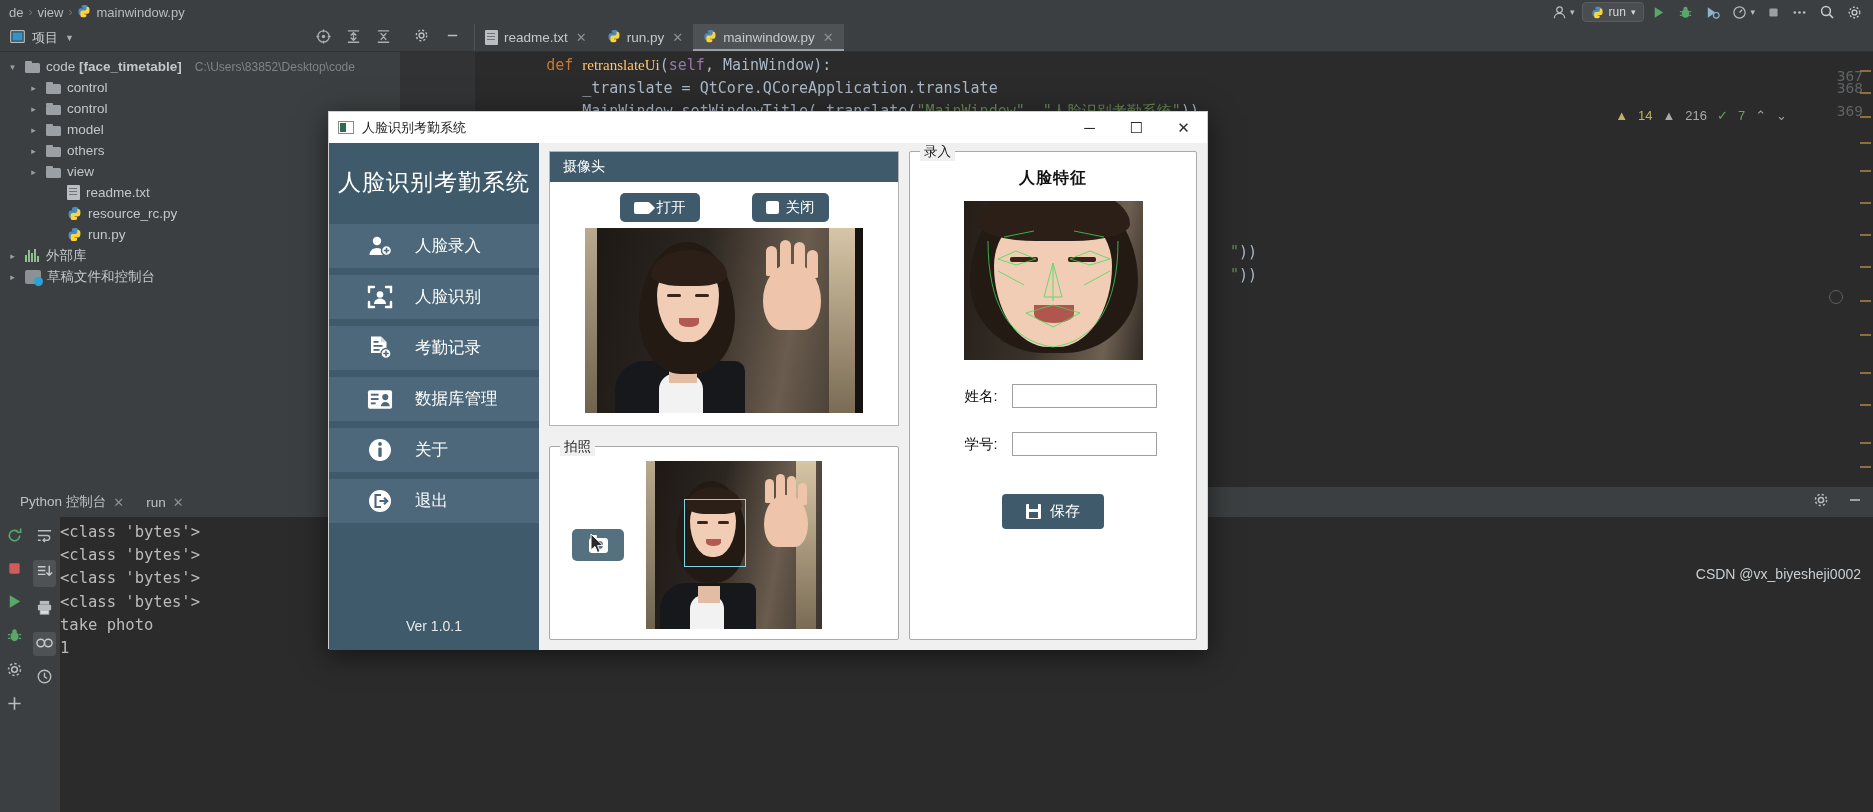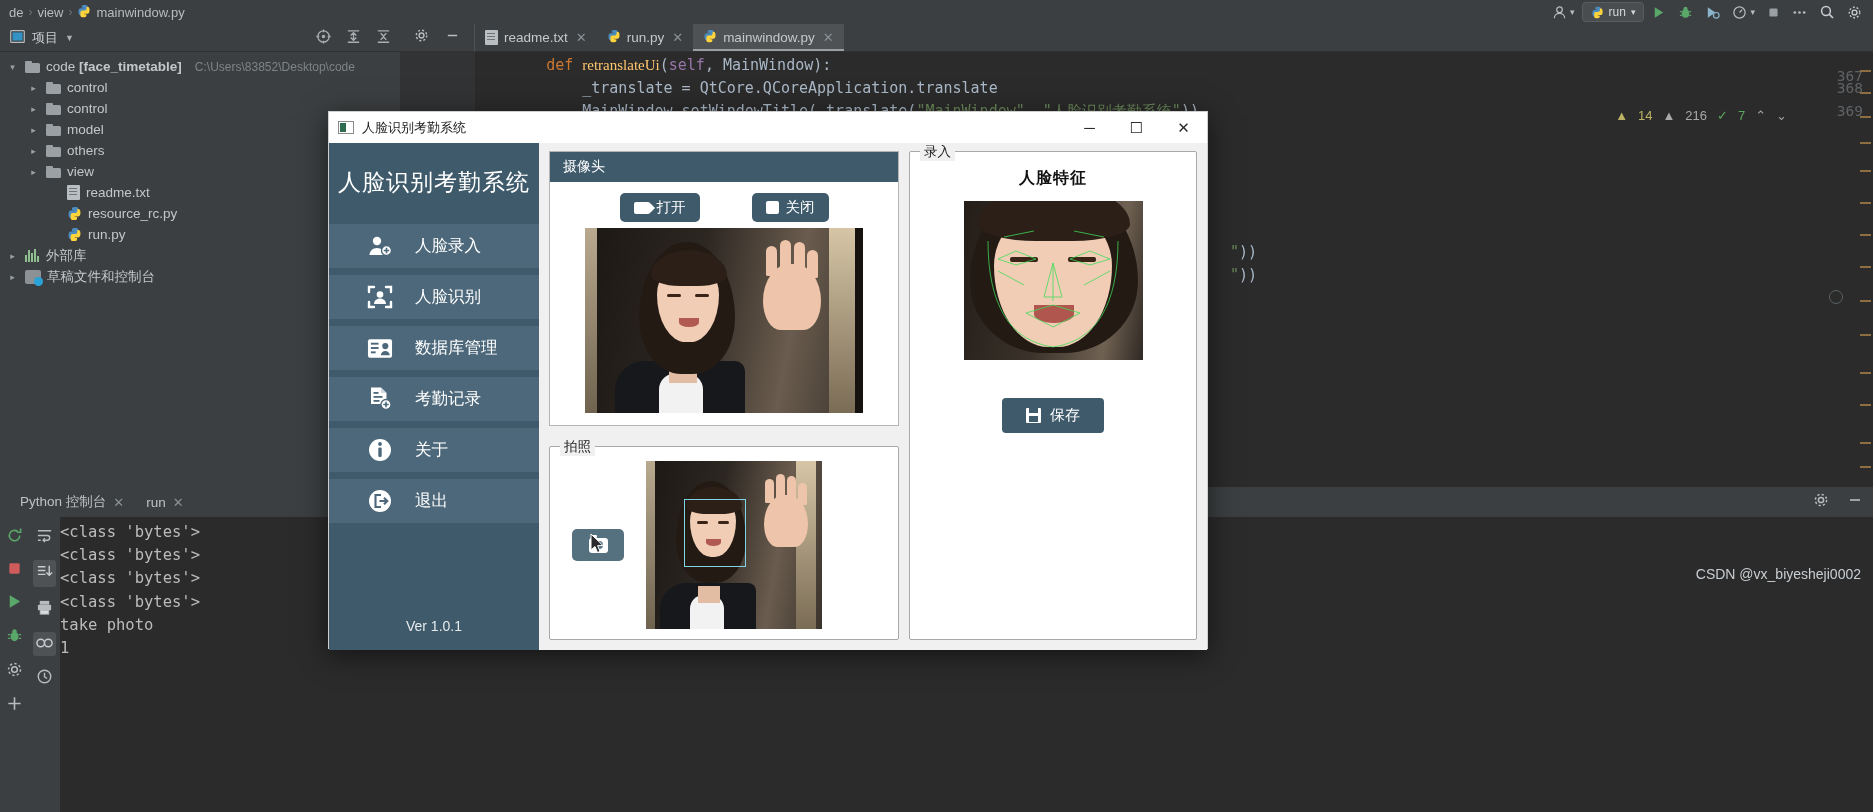--- a/index.html
+++ b/index.html
@@ -638,44 +638,44 @@
                 <svg width="26" height="26" viewBox="0 0 26 26">
                   <path d="M2 8V3h5M24 8V3h-5M2 18v5h5M24 18v5h-5" stroke="#fff" stroke-width="2.4" fill="none" stroke-linecap="round"></path>
                   <circle cx="13" cy="10.5" r="3.3" fill="#fff"></circle>
                   <path d="M7 20c0-3.4 2.7-5.6 6-5.6s6 2.2 6 5.6z" fill="#fff"></path>
                 </svg>
               </span>
               <span>人脸识别</span>
             </div>
             <div class="side-item">
               <span class="sicon">
-                <svg width="27" height="23" viewBox="0 0 27 23">
-                  <rect x="1" y="2" width="25" height="19" rx="2" fill="#fff"></rect>
-                  <rect x="4" y="5.5" width="8" height="2" fill="#4c687a"></rect>
-                  <rect x="4" y="10" width="8" height="2" fill="#4c687a"></rect>
-                  <rect x="4" y="14.5" width="5" height="2" fill="#4c687a"></rect>
-                  <circle cx="19" cy="9" r="3.2" fill="#4c687a"></circle>
-                  <path d="M14.4 18.5c0-2.6 2.1-4.3 4.6-4.3s4.6 1.7 4.6 4.3z" fill="#4c687a"></path>
-                </svg>
-              </span>
-              <span>数据库管理</span>
-            </div>
-            <div class="side-item">
-              <span class="sicon">
                 <svg width="26" height="26" viewBox="0 0 26 26">
                   <path d="M4 1.5h10l5.5 5.5V18H4z" fill="#fff"></path>
                   <path d="M14 1.5V7h5.5" fill="#cfd9df"></path>
                   <rect x="6.5" y="6" width="5" height="1.8" fill="#4c687a"></rect>
                   <rect x="6.5" y="10" width="9" height="1.8" fill="#4c687a"></rect>
                   <rect x="6.5" y="14" width="6" height="1.8" fill="#4c687a"></rect>
                   <circle cx="19" cy="18.5" r="5" fill="#fff" stroke="#4c687a" stroke-width="1.3"></circle>
                   <path d="M19 15.8v5.4M16.3 18.5h5.4" stroke="#4c687a" stroke-width="1.6"></path>
                 </svg>
               </span>
               <span>考勤记录</span>
+            </div>
+            <div class="side-item">
+              <span class="sicon">
+                <svg width="27" height="23" viewBox="0 0 27 23">
+                  <rect x="1" y="2" width="25" height="19" rx="2" fill="#fff"></rect>
+                  <rect x="4" y="5.5" width="8" height="2" fill="#4c687a"></rect>
+                  <rect x="4" y="10" width="8" height="2" fill="#4c687a"></rect>
+                  <rect x="4" y="14.5" width="5" height="2" fill="#4c687a"></rect>
+                  <circle cx="19" cy="9" r="3.2" fill="#4c687a"></circle>
+                  <path d="M14.4 18.5c0-2.6 2.1-4.3 4.6-4.3s4.6 1.7 4.6 4.3z" fill="#4c687a"></path>
+                </svg>
+              </span>
+              <span>数据库管理</span>
             </div>
             <div class="side-item">
               <span class="sicon">
                 <svg width="26" height="26" viewBox="0 0 26 26">
                   <circle cx="13" cy="13" r="11" fill="#fff"></circle>
                   <circle cx="13" cy="7" r="1.9" fill="#4c687a"></circle>
                   <rect x="11.3" y="10.6" width="3.4" height="9.4" rx="1.2" fill="#4c687a"></rect>
                 </svg>
               </span>
               <span>关于</span>
@@ -793,20 +793,30 @@
                       <path d="M62 112 L89 104 L116 112 L89 126 Z"></path>
                       <path d="M24 40 C24 104, 46 140, 89 146 C132 140, 154 104, 154 40"></path>
                       <path d="M40 36 L70 30 M110 30 L140 36"></path>
                       <path d="M89 62 L89 100"></path>
                       <path d="M34 70 L60 84 M146 70 L120 84"></path>
                     </g>
                   </svg>
                 </div>
               </div>
 
+              <div id="formrows" style="width:100%">
+                  <div class="form-row" style="justify-content: center;">
+                    <span class="form-lbl">姓名:</span>
+                    <input class="form-inp" type="text" value="" placeholder="" style="">
+                  </div>
+                  <div class="form-row" style="justify-content: center;">
+                    <span class="form-lbl">学号:</span>
+                    <input class="form-inp" type="text" value="" placeholder="" style="">
+                  </div>
+                </div>
 
               <div class="save-btn">
                 <span class="saveicon"></span>
                 <span>保存</span>
               </div>
             </div>
           </div>
         </div>
 
       </div>

